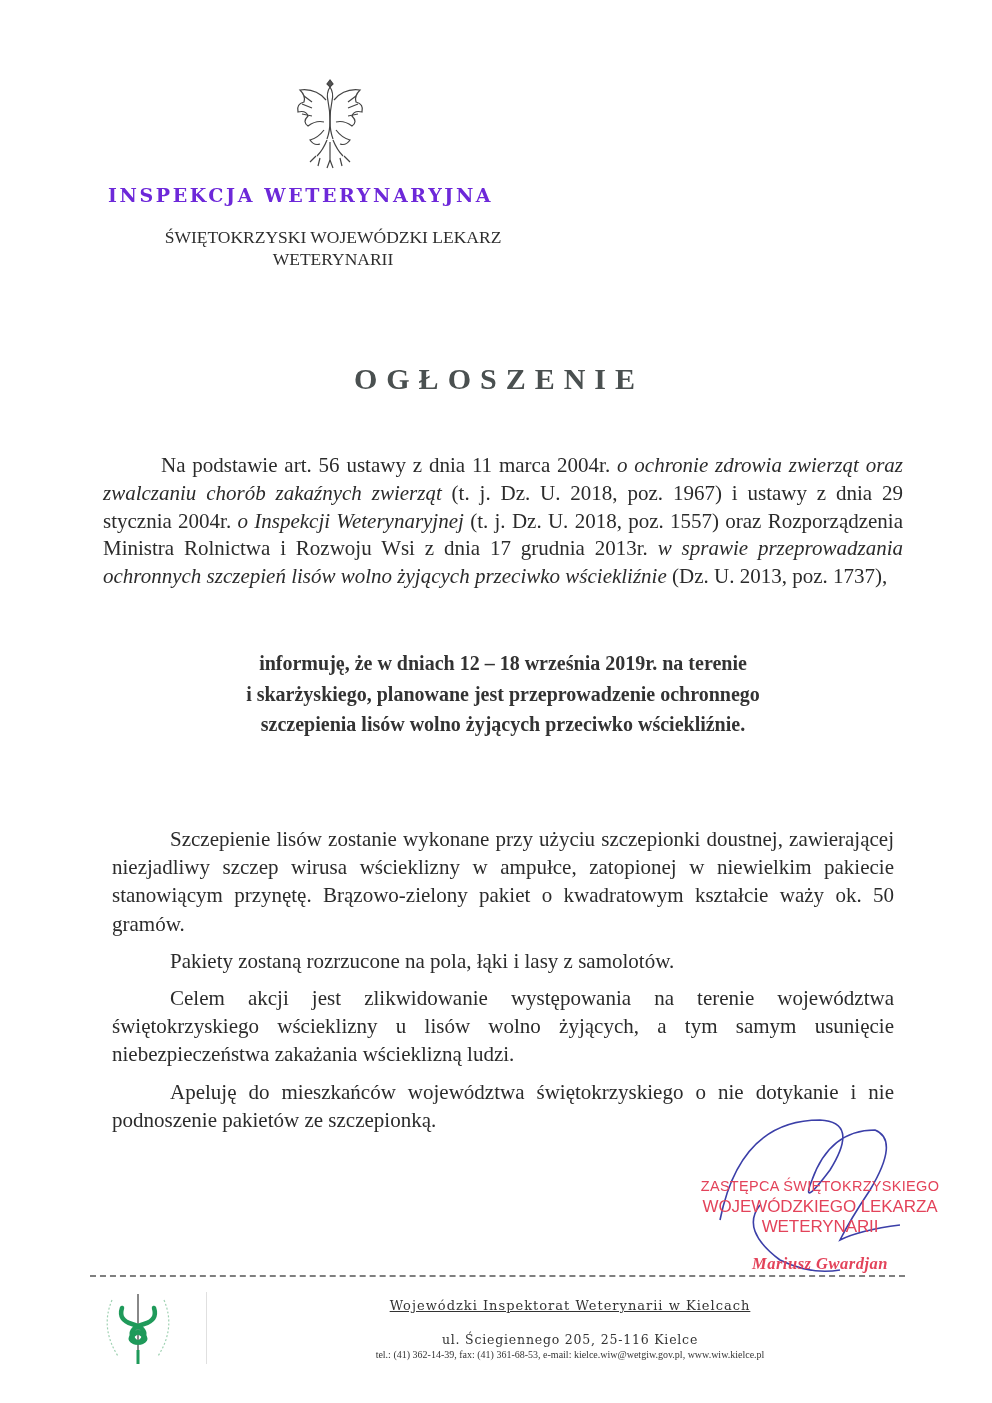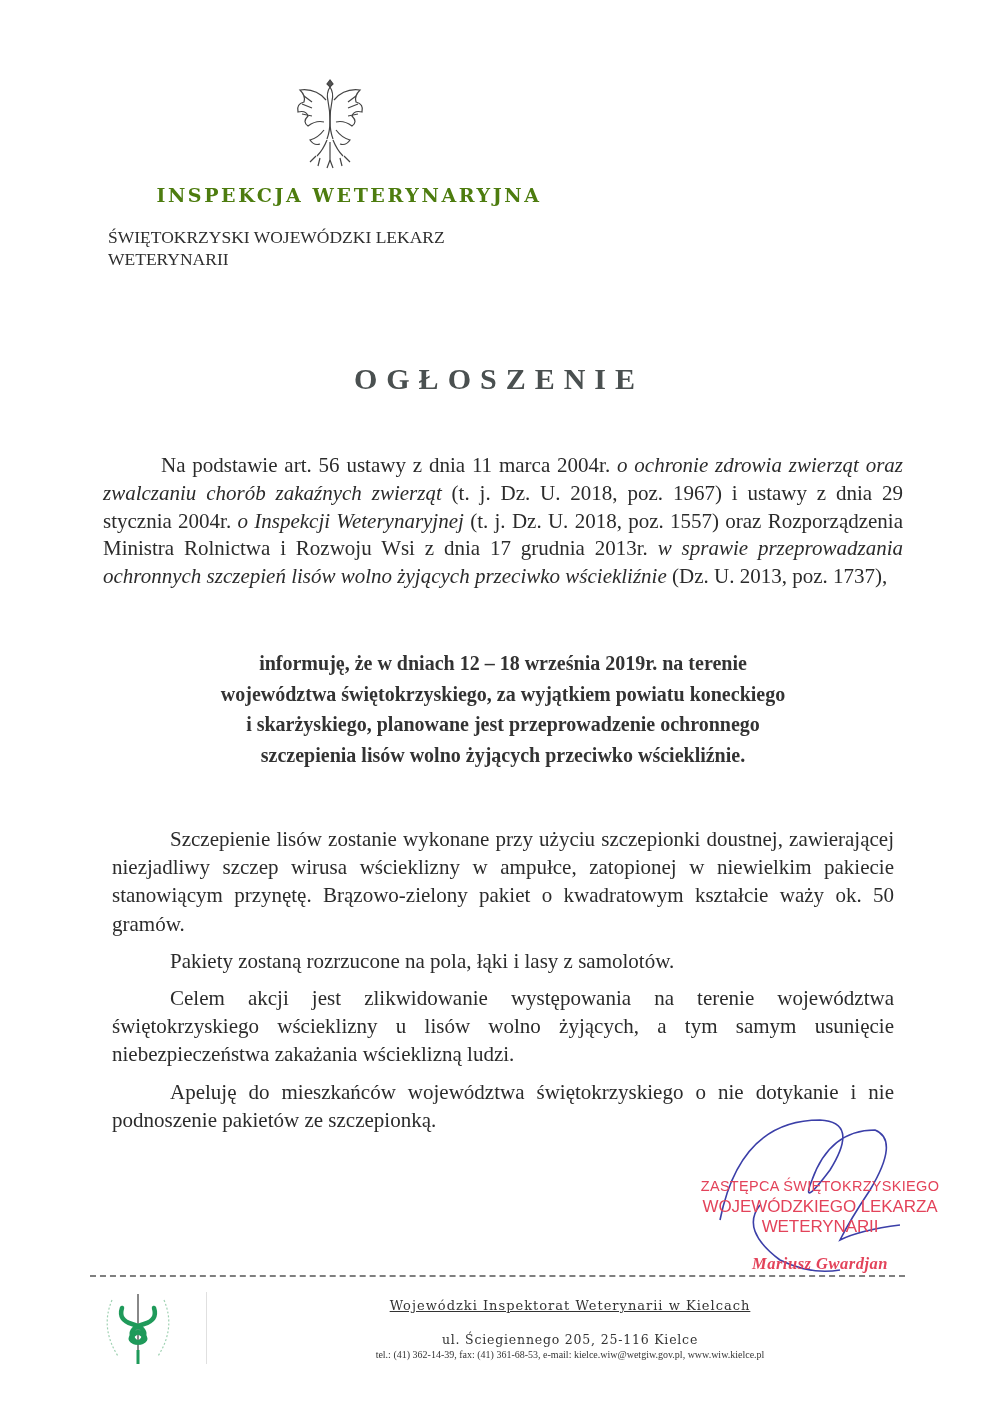--- a/index.html
+++ b/index.html
@@ -1,21 +1,21 @@
 <!DOCTYPE html>
 <html><head>
 <meta charset="utf-8">
 <style>
   html, body { margin: 0; padding: 0; background: #ffffff; }
   body { width: 992px; height: 1403px; position: relative; overflow: hidden; color: #2b2b2b; font-family: "Liberation Serif", serif; }
   .abs { position: absolute; }
 
   .eagle { left: 290px; top: 72px; width: 80px; height: 100px; }
-  .org-name { left: 124px; top: 184px; width: 450px; text-align: center; font-family: "DejaVu Serif", serif; font-weight: bold; font-size: 19px; letter-spacing: 2.6px; color: #4d7c0f; }
-  .org-sub { left: 108px; top: 226px; width: 450px; text-align: left; font-size: 17.5px; line-height: 22px; color: #2e2e2e; }
+  .org-name { left: 108px; top: 184px; width: 450px; font-family: "DejaVu Serif", serif; font-weight: bold; font-size: 19px; letter-spacing: 2.6px; color: #6d28d9; }
+  .org-sub { left: 108px; top: 226px; width: 450px; text-align: center; font-size: 17.5px; line-height: 22px; color: #2e2e2e; }
 
   .title { left: 0; top: 362px; width: 992px; text-align: center; font-size: 30px; font-weight: bold; letter-spacing: 9px; color: #4a5050; padding-left: 6px; box-sizing: border-box; }
 
   .p1 { left: 103px; top: 452px; width: 800px; font-size: 21px; line-height: 27.8px; text-align: justify; }
   .p1 .indent { display: inline-block; width: 58px; }
 
   .announce { left: 103px; top: 648px; width: 800px; text-align: center; font-weight: bold; font-size: 20px; line-height: 30.5px; color: #333; }
 
   .body-text { left: 103px; top: 816px; width: 800px; font-size: 21px; line-height: 28.2px; text-align: justify; }
   .body-text p { margin: 9px; text-indent: 58px; }
@@ -57,21 +57,20 @@
   <div>ŚWIĘTOKRZYSKI WOJEWÓDZKI LEKARZ</div>
   <div>WETERYNARII</div>
 </div>
 
 <div class="abs title">OGŁOSZENIE</div>
 
 <div class="abs p1"><span class="indent"></span><span>Na podstawie art. 56 ustawy z dnia 11 marca 2004r. </span><em>o ochronie zdrowia zwierząt oraz zwalczaniu chorób zakaźnych zwierząt</em><span> (t. j. Dz. U. 2018, poz. 1967) i ustawy z dnia 29 stycznia 2004r. </span><em>o Inspekcji Weterynaryjnej</em><span> (t. j. Dz. U. 2018, poz. 1557) oraz Rozporządzenia Ministra Rolnictwa i Rozwoju Wsi z dnia 17 grudnia 2013r. </span><em>w sprawie przeprowadzania ochronnych szczepień lisów wolno żyjących przeciwko wściekliźnie</em><span> (Dz. U. 2013, poz. 1737),</span></div>
 
 <div class="abs announce">
   <div>informuję, że w dniach 12 – 18 września 2019r. na terenie</div>
-  <div>województwa świętokrzyskiego, za wyjątkiem powiatu koneckiego</div>
   <div>i skarżyskiego, planowane jest przeprowadzenie ochronnego</div>
   <div>szczepienia lisów wolno żyjących przeciwko wściekliźnie.</div>
 </div>
 
 <div class="abs body-text">
   <p>Szczepienie lisów zostanie wykonane przy użyciu szczepionki doustnej, zawierającej niezjadliwy szczep wirusa wścieklizny w ampułce, zatopionej w niewielkim pakiecie stanowiącym przynętę. Brązowo-zielony pakiet o kwadratowym kształcie waży ok. 50 gramów.</p>
   <p>Pakiety zostaną rozrzucone na pola, łąki i lasy z samolotów.</p>
   <p>Celem akcji jest zlikwidowanie występowania na terenie województwa świętokrzyskiego wścieklizny u lisów wolno żyjących, a tym samym usunięcie niebezpieczeństwa zakażania wścieklizną ludzi.</p>
   <p>Apeluję do mieszkańców województwa świętokrzyskiego o nie dotykanie i nie podnoszenie pakietów ze szczepionką.</p>
 </div>

